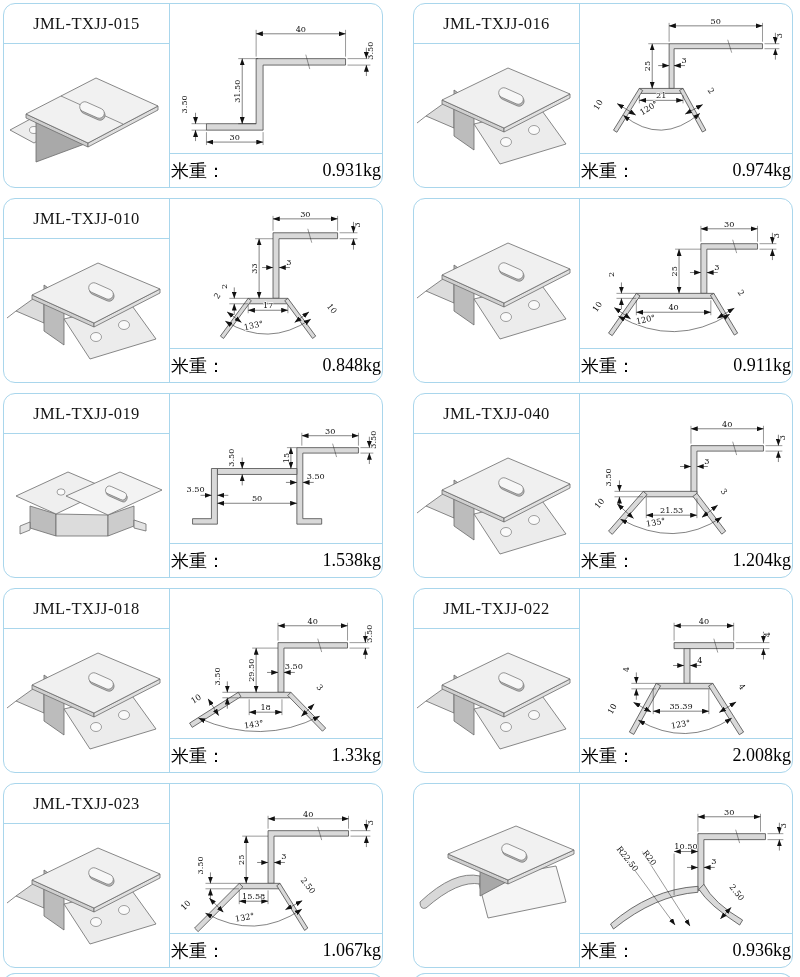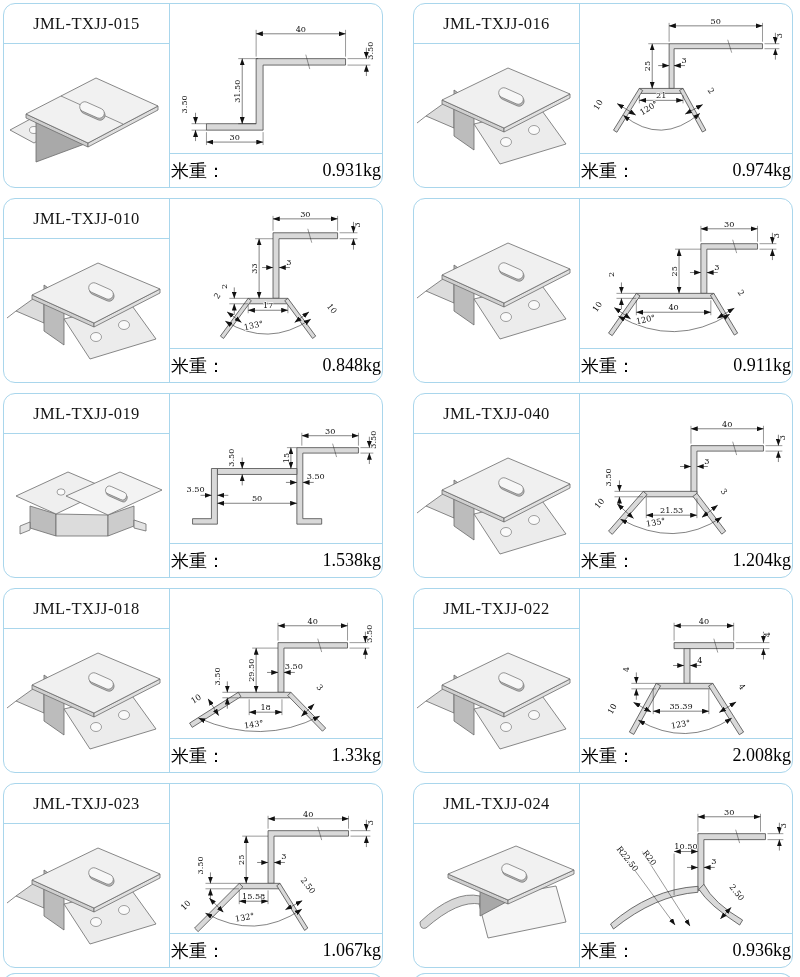--- a/index.html
+++ b/index.html
@@ -642,21 +642,20 @@
           </svg>
         </div>
       <div class="weight">
           <span>米重：</span>
           <span>1.067kg</span>
         </div>
     </div>
   </div>
   <div class="cell">
     <div class="left">
-      <div class="title">JML-TXJJ-024</div>
       <div class="iso">
           <svg class="isv" viewBox="0 0 165 143">
             <g>
               <polygon points="64,76 142,62 152,98 74,114" fill="#f5f5f5" class="io"></polygon>
               <path d="M6,98 Q40,66 66,72 L66,80 Q44,76 12,104 Q6,106 6,98 Z" fill="#d8d8d8" class="io"></path>
               <polygon points="66,52 96,76 66,92" fill="#a8a8a8" class="io"></polygon>
               <polygon points="34,50 94,76 94,80 34,54" fill="#cfcfcf" class="io"></polygon>
               <polygon points="160,46 94,76 94,80 160,50" fill="#dedede" class="io"></polygon>
               <polygon points="34,50 102,22 160,46 94,76" fill="#f1f1f1" class="io"></polygon>
               <rect x="-11.5" y="-3.5" width="26" height="10" rx="5" fill="#b9b9b9" stroke="#777" stroke-width=".7" transform="translate(100 48) rotate(24)"></rect>

